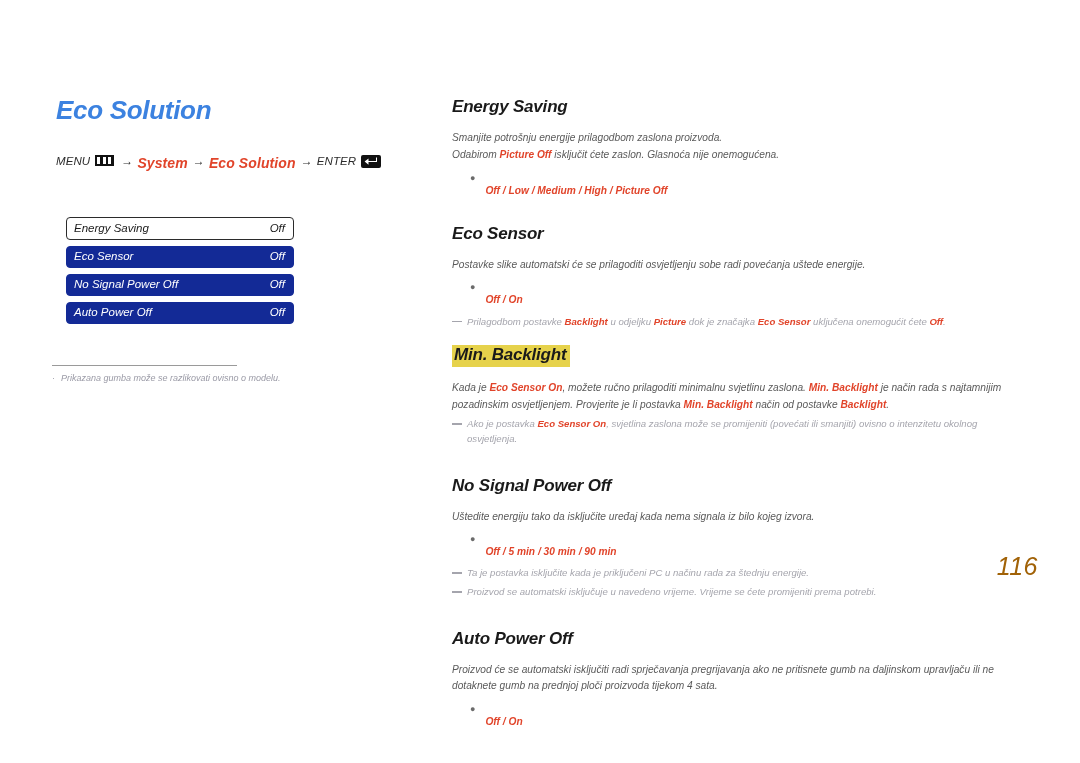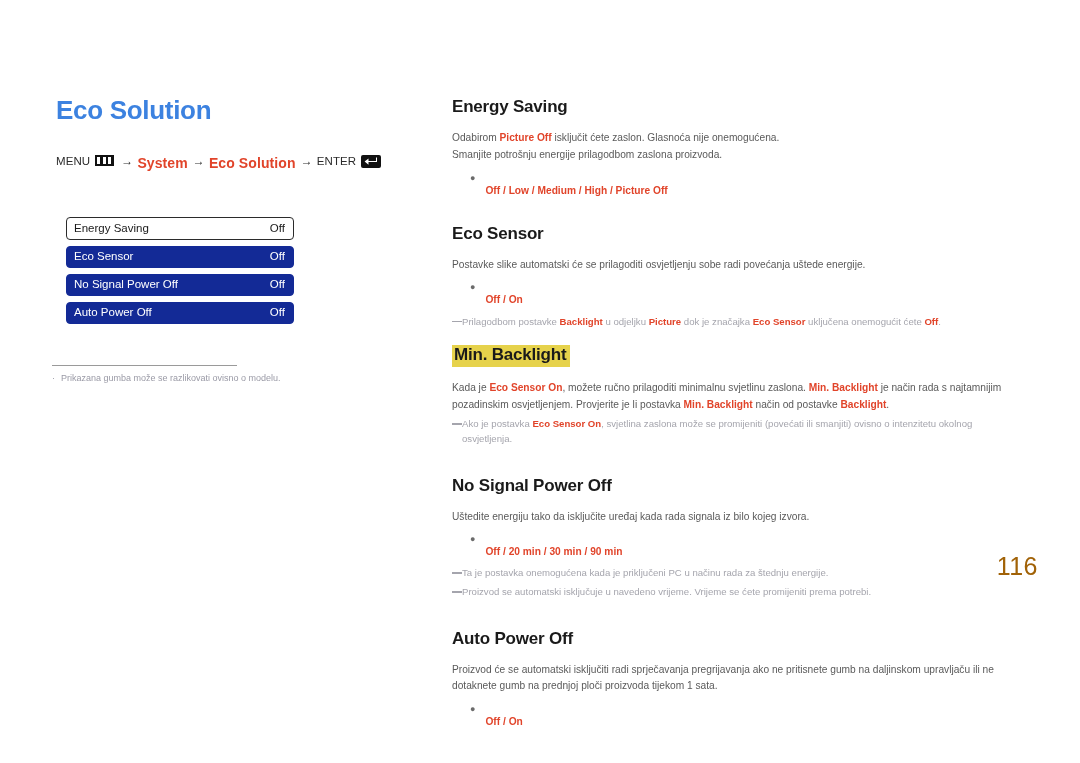--- a/index.html
+++ b/index.html
@@ -12,20 +12,21 @@
     background: #ffffff;
     font-family: "Liberation Sans", sans-serif;
     color: #3d3d3d;
     overflow: hidden;
     position: relative;
   }
   .page {
     position: relative;
     width: 1080px;
     height: 605px;
+    font-style: italic;
   }
 
   
   .left-col {
     position: absolute;
     left: 56px;
     top: 96px;
     width: 360px;
   }
   .page-title {
@@ -181,20 +182,21 @@
     line-height: 1.5;
   }
   .bullet-line .dot { color: #6b6b6b; font-size: 9px; line-height: 1.75; }
   .opts {
     color: #e1442a;
     font-weight: bold;
     margin-top: 12px;
   }
   .note {
     display: flex;
+    gap: 5px;
     font-size: 9.6px;
     color: #a5a5ad;
     line-height: 1.55;
     margin: 4px 0 4px 0;
   }
   .note .dash {
     flex: 0 0 auto;
     width: 10px;
     height: 1.6px;
     background: #a5a5ad;
@@ -267,22 +269,22 @@
   <div class="left-note-rule"></div>
   <div class="left-note">
     <span class="bullet">·</span>
     <span>Prikazana gumba može se razlikovati ovisno o modelu.</span>
   </div>
 
   <div class="right-col">
 
     <div class="sec">
       <h2 class="sec-title">Energy Saving</h2>
+      <p class="para tight">Smanjite potrošnju energije prilagodbom zaslona proizvoda.</p>
       <p class="para tight"><span>Odabirom </span><b>Picture Off</b><span> isključit ćete zaslon. Glasnoća nije onemogućena.</span></p>
-      <p class="para tight">Smanjite potrošnju energije prilagodbom zaslona proizvoda.</p>
       <div class="bullet-line">
         <span class="dot">●</span>
         <span class="opts">Off / Low / Medium / High / Picture Off</span>
       </div>
     </div>
 
     <div class="gap-md"></div>
 
     <div class="sec">
       <h2 class="sec-title">Eco Sensor</h2>
@@ -305,40 +307,40 @@
       <div class="note">
         <span class="dash"></span>
         <span class="body"><span>Ako je postavka </span><b>Eco Sensor On</b><span>, svjetlina zaslona može se promijeniti (povećati ili smanjiti) ovisno o intenzitetu okolnog osvjetljenja.</span></span>
       </div>
     </div>
 
     <div class="gap-lg"></div>
 
     <div class="sec">
       <h2 class="sec-title">No Signal Power Off</h2>
-      <p class="para tight">Uštedite energiju tako da isključite uređaj kada rada signala iz bilo kojeg izvora.</p>
+      <p class="para tight">Uštedite energiju tako da isključite uređaj kada nema signala iz bilo kojeg izvora.</p>
       <div class="bullet-line">
         <span class="dot">●</span>
-        <span class="opts">Off / 20 min / 30 min / 90 min</span>
+        <span class="opts">Off / 5 min / 30 min / 90 min</span>
       </div>
       <div class="note">
         <span class="dash"></span>
-        <span class="body">Ta je postavka onemogućena kada je priključeni PC u načinu rada za štednju energije.</span>
+        <span class="body">Ta je postavka isključite kada je priključeni PC u načinu rada za štednju energije.</span>
       </div>
       <div class="note">
         <span class="dash"></span>
         <span class="body">Proizvod se automatski isključuje u navedeno vrijeme. Vrijeme se ćete promijeniti prema potrebi.</span>
       </div>
     </div>
 
     <div class="gap-lg"></div>
 
     <div class="sec">
       <h2 class="sec-title">Auto Power Off</h2>
-      <p class="para tight">Proizvod će se automatski isključiti radi sprječavanja pregrijavanja ako ne pritisnete gumb na daljinskom upravljaču ili ne dotaknete gumb na prednjoj ploči proizvoda tijekom 1 sata.</p>
+      <p class="para tight">Proizvod će se automatski isključiti radi sprječavanja pregrijavanja ako ne pritisnete gumb na daljinskom upravljaču ili ne dotaknete gumb na prednjoj ploči proizvoda tijekom 4 sata.</p>
       <div class="bullet-line">
         <span class="dot">●</span>
         <span class="opts">Off / On</span>
       </div>
     </div>
 
   </div>
 
   <div class="page-number">116</div>
 </div>

